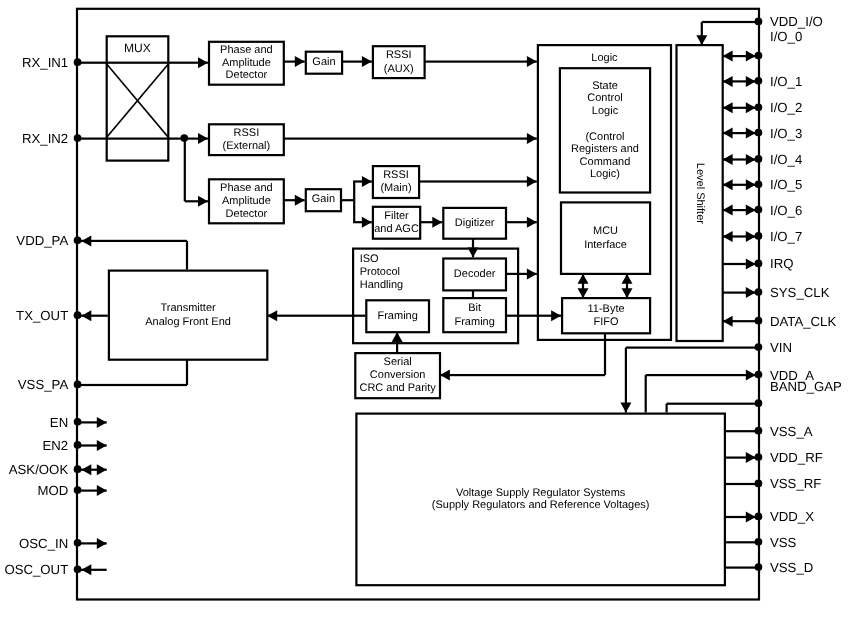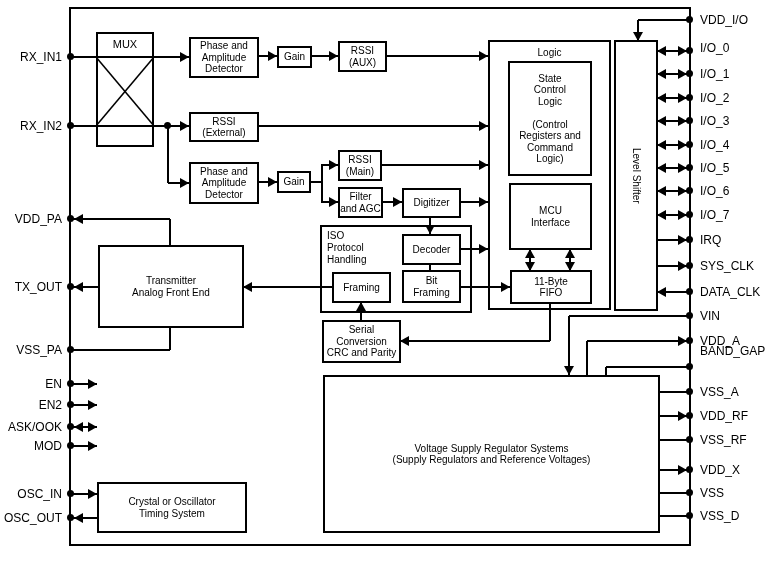--- a/index.html
+++ b/index.html
@@ -62,22 +62,20 @@
   <div class="blk" style="left:402px;top:188px;width:59px;height:30px;">Digitizer</div>
   <div class="blk" style="left:402px;top:234px;width:59px;height:31px;">Decoder</div>
   <div class="blk" style="left:402px;top:270px;width:59px;height:33px;">Bit
 Framing</div>
   <div class="blk" style="left:332px;top:272px;width:59px;height:31px;">Framing</div>
   <div class="blk" style="left:322px;top:320px;width:79px;height:43px;">Serial
 Conversion
 CRC and Parity</div>
   <div class="blk" style="left:98px;top:245px;width:146px;height:83px;">Transmitter
 Analog Front End</div>
-  <div class="blk" style="left:97px;top:482px;width:150px;height:51px;">Crystal or Oscillator
-Timing System</div>
   <div class="blk" style="left:323px;top:375px;width:337px;height:158px;">Voltage Supply Regulator Systems
 (Supply Regulators and Reference Voltages)</div>
   <div class="blk" style="left:508px;top:61px;width:84px;height:115px;">State
 Control
 Logic
 
 (Control
 Registers and
 Command
 Logic)</div>
@@ -256,21 +254,21 @@
   <div class="plab pl" style="top:279px">TX_OUT</div>
   <div class="plab pl" style="top:342px">VSS_PA</div>
   <div class="plab pl" style="top:376px">EN</div>
   <div class="plab pl" style="top:397px">EN2</div>
   <div class="plab pl" style="top:419px">ASK/OOK</div>
   <div class="plab pl" style="top:438px">MOD</div>
   <div class="plab pl" style="top:486px">OSC_IN</div>
   <div class="plab pl" style="top:510px">OSC_OUT</div>
 
   <div class="plab pr" style="top:12px">VDD_I/O</div>
-  <div class="plab pr" style="top:40px">I/O_0</div>
+  <div class="plab pr" style="top:25px">I/O_0</div>
   <div class="plab pr" style="top:66px">I/O_1</div>
   <div class="plab pr" style="top:90px">I/O_2</div>
   <div class="plab pr" style="top:113px">I/O_3</div>
   <div class="plab pr" style="top:137px">I/O_4</div>
   <div class="plab pr" style="top:160px">I/O_5</div>
   <div class="plab pr" style="top:183px">I/O_6</div>
   <div class="plab pr" style="top:207px">I/O_7</div>
   <div class="plab pr" style="top:232px">IRQ</div>
   <div class="plab pr" style="top:258px">SYS_CLK</div>
   <div class="plab pr" style="top:284px">DATA_CLK</div>

